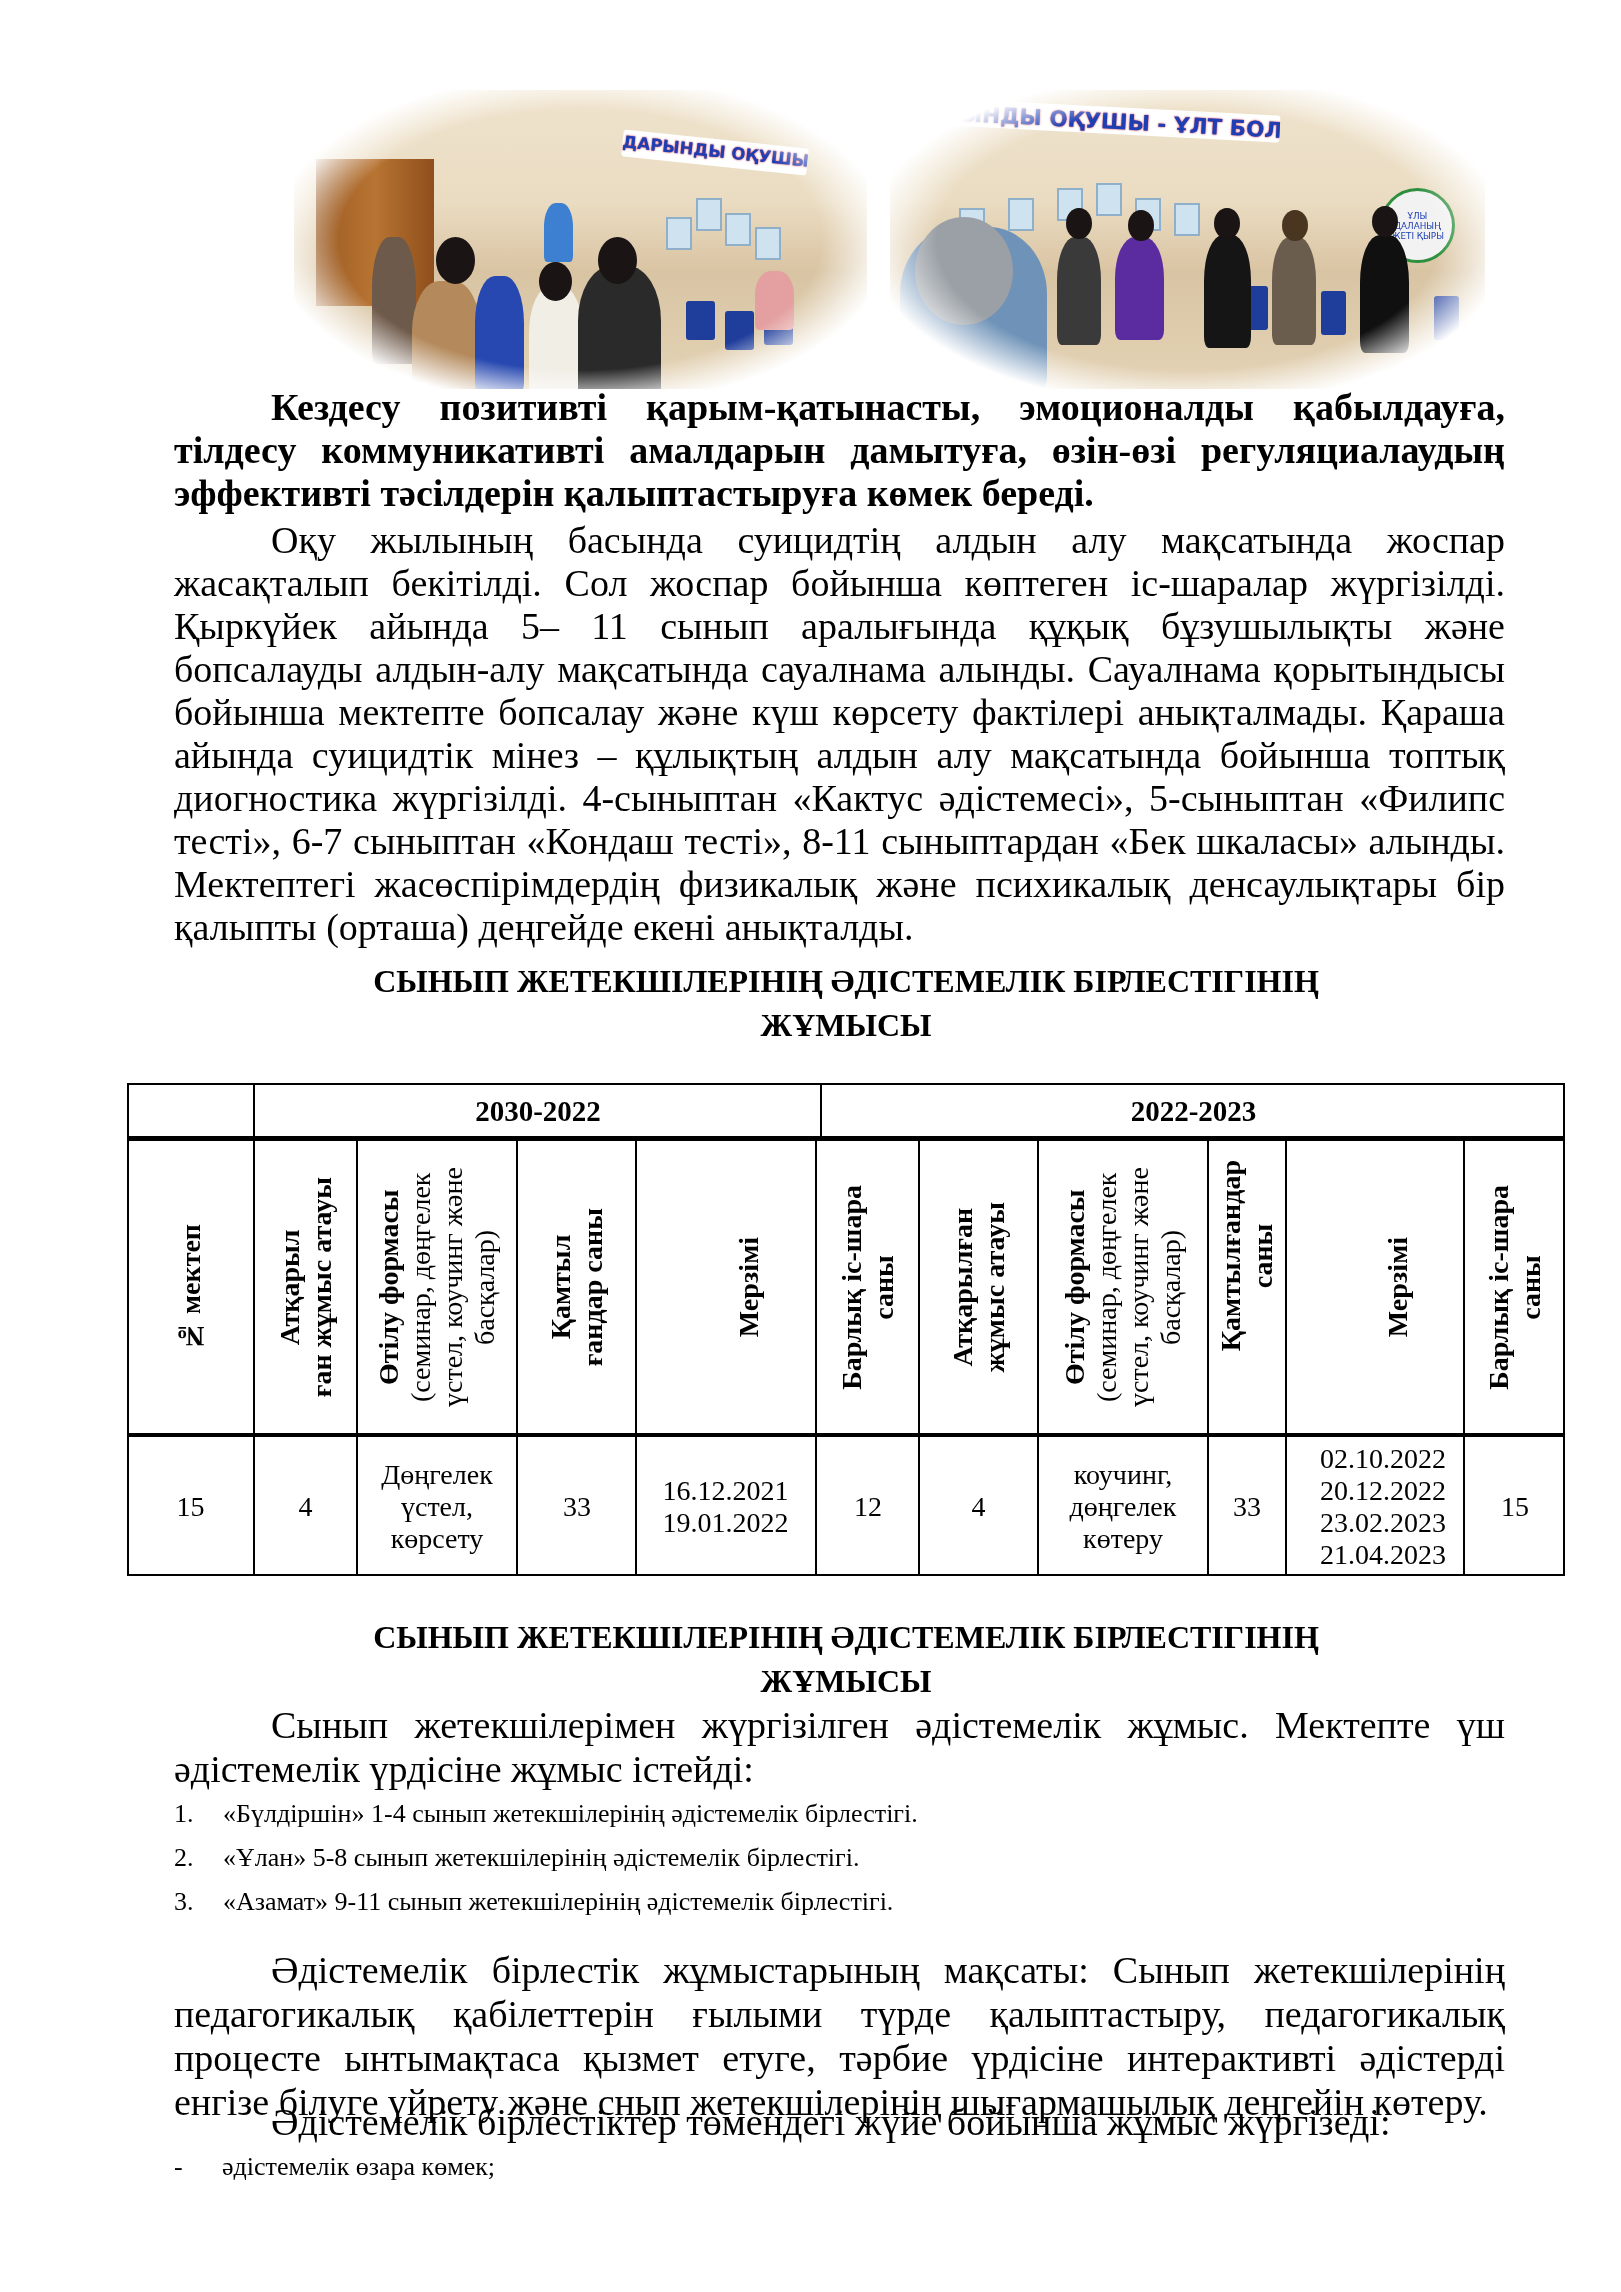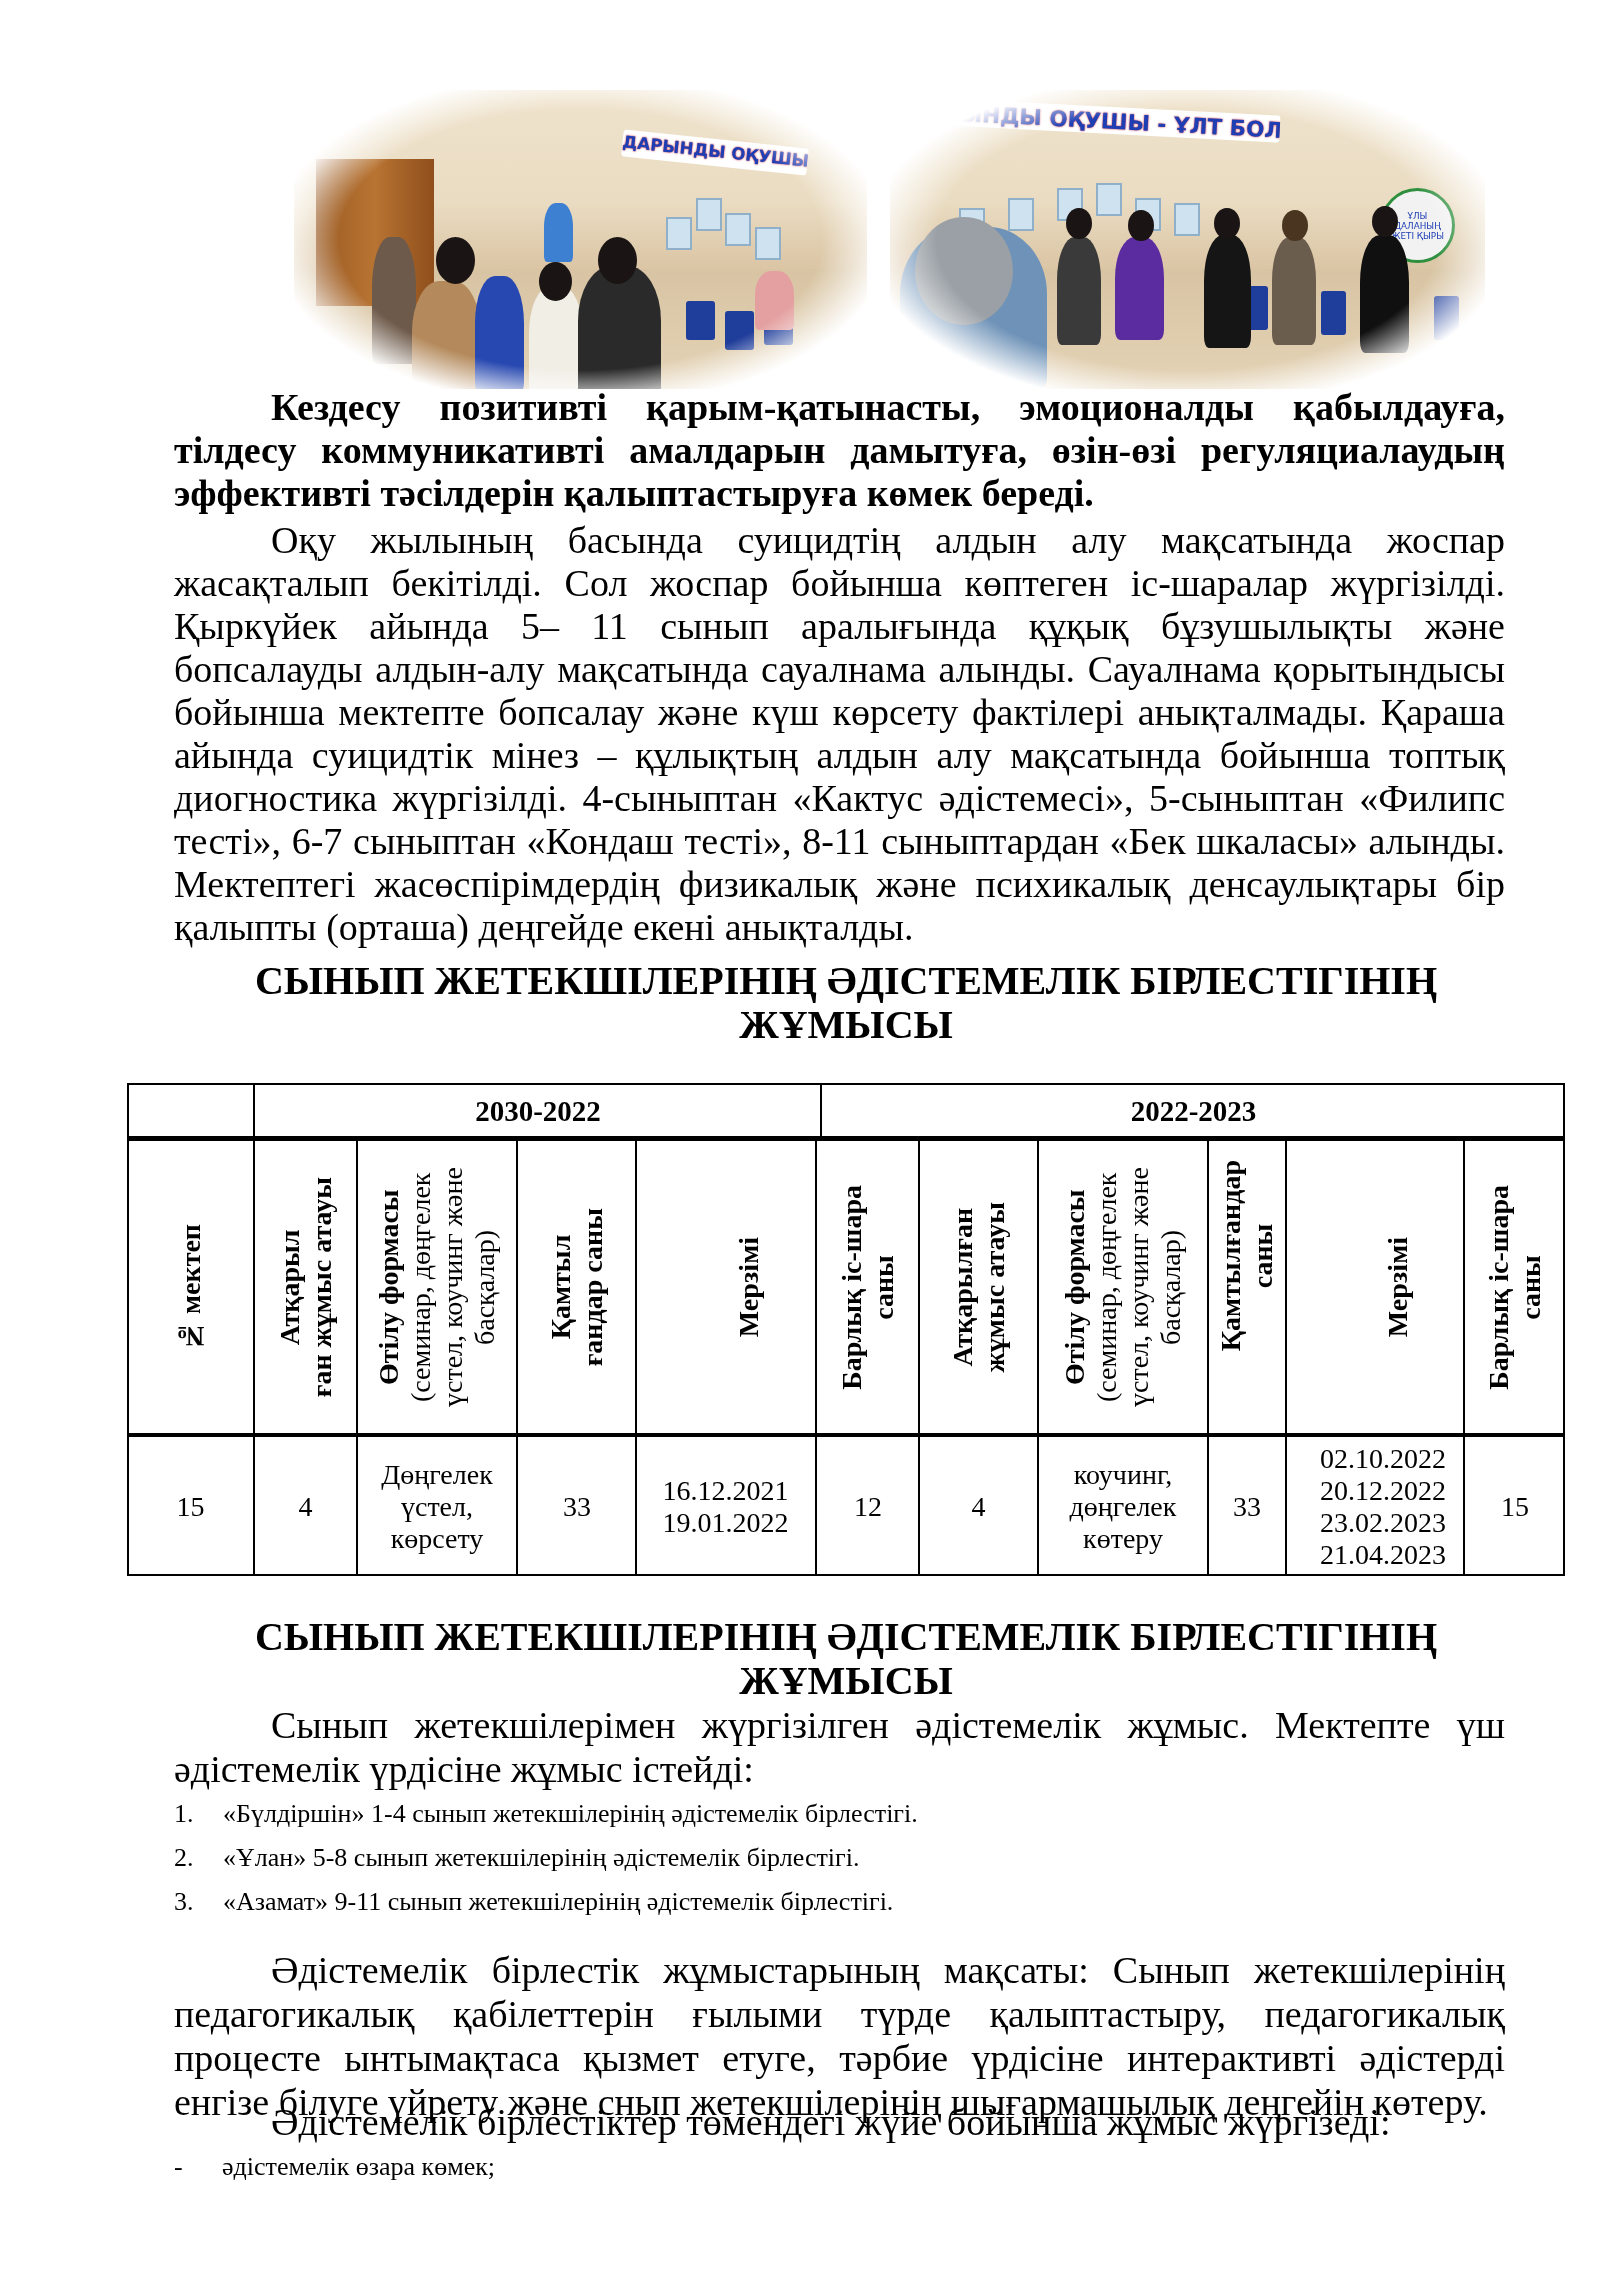--- a/index.html
+++ b/index.html
@@ -22,21 +22,21 @@
   .photo .door { position: absolute; background: linear-gradient(90deg,#9a5a23,#b87432,#8f4f1c); }
   .photo .frame { position: absolute; width: 21.6px; height: 29px; background: #cfe2ef; border: 2px solid #8fb0c8; }
   .photo .person { position: absolute; border-radius: 40% 40% 10% 10%; }
   .photo .head { position: absolute; border-radius: 50%; background: #1a1414; }
   .photo .chair { position: absolute; background: #1f3d9a; border-radius: 2.9px; }
 
   
   .para { position: absolute; left: 174px; width: 1331px; font-size: 38px; line-height: 43px;
           text-align: justify; text-indent: 97px; }
   .heading { position: absolute; left: 127px; width: 1438px; text-align: center; font-weight: bold;
-             font-size: 40px; line-height: 44px; }
+             font-size: 32px; line-height: 44px; }
   .li { position: absolute; left: 174px; width: 1331px; font-size: 26px; line-height: 44px; white-space: nowrap; }
   .li .num { display: inline-block; width: 49px; }
   .li .dash { display: inline-block; width: 48px; }
   .cell { position: absolute; box-sizing: border-box; border-left: 2.5px solid #000; border-top: 2.5px solid #000;
           display: flex; align-items: center; justify-content: center; text-align: center; }
   .tbl-outline { position: absolute; left: 127px; top: 1083px; width: 1438px; height: 493px;
                  box-sizing: border-box; border: 2.9px solid #000; pointer-events: none; }
   .year { font-weight: bold; font-size: 29px; }
   .vhead { writing-mode: vertical-rl; transform: rotate(180deg); font-size: 28px; line-height: 32px; }
   .vhead b { font-weight: bold; }

